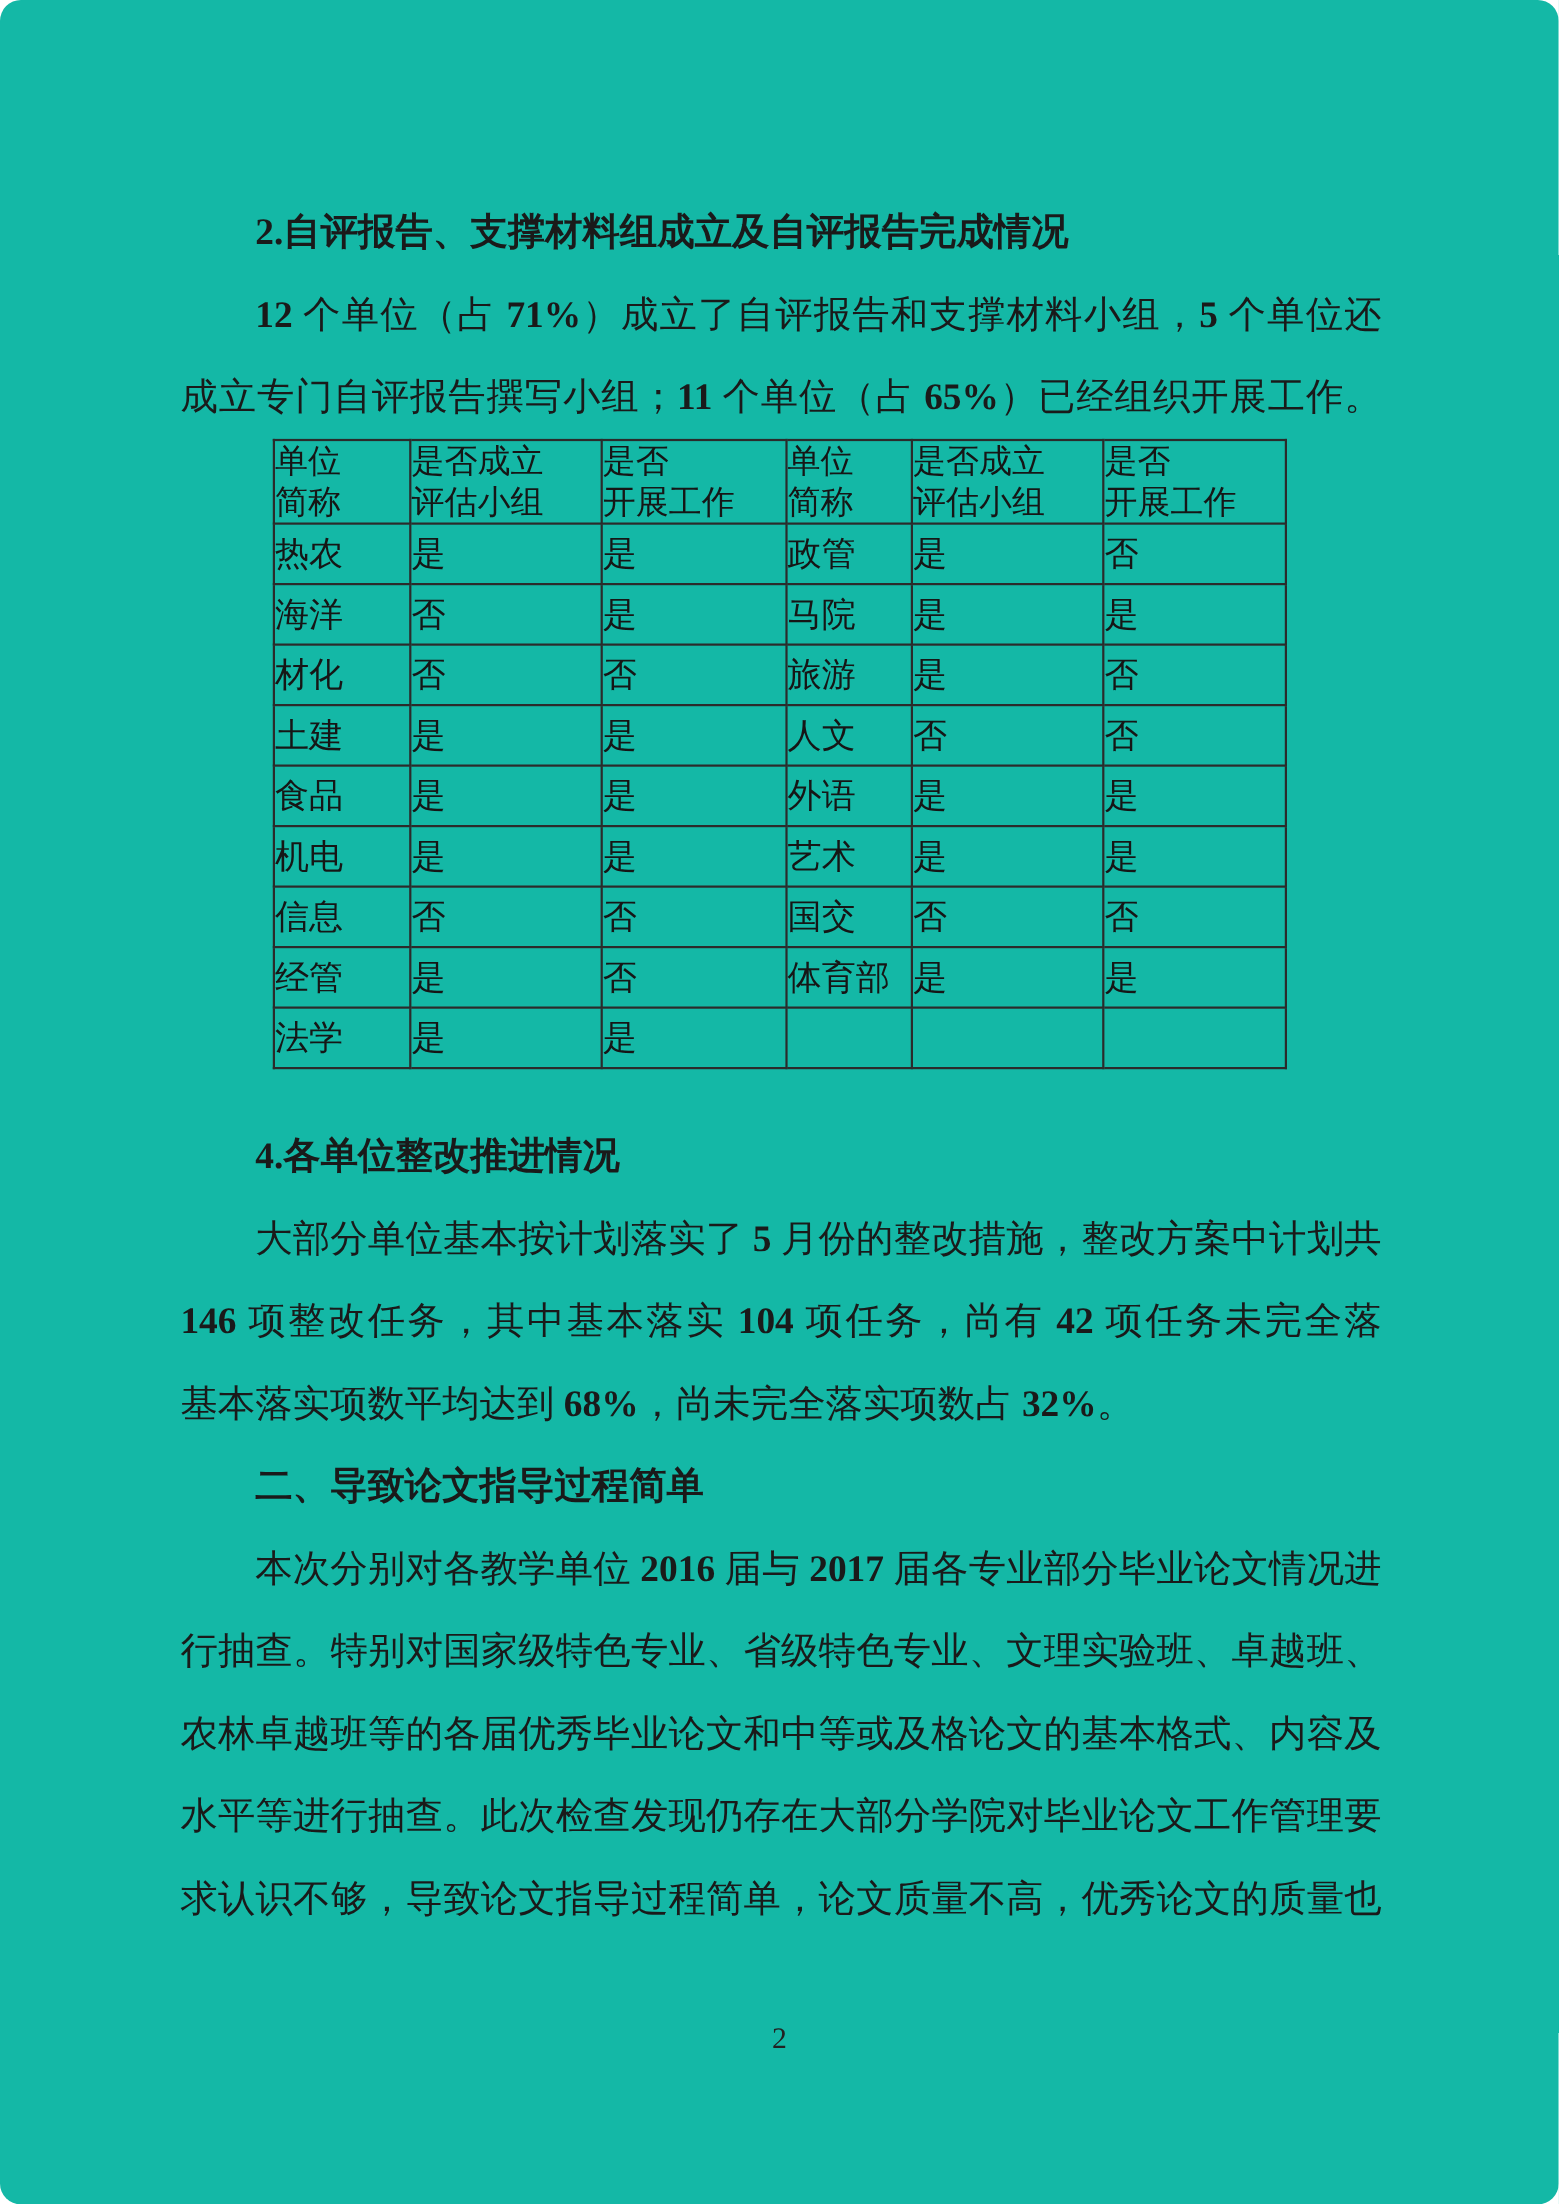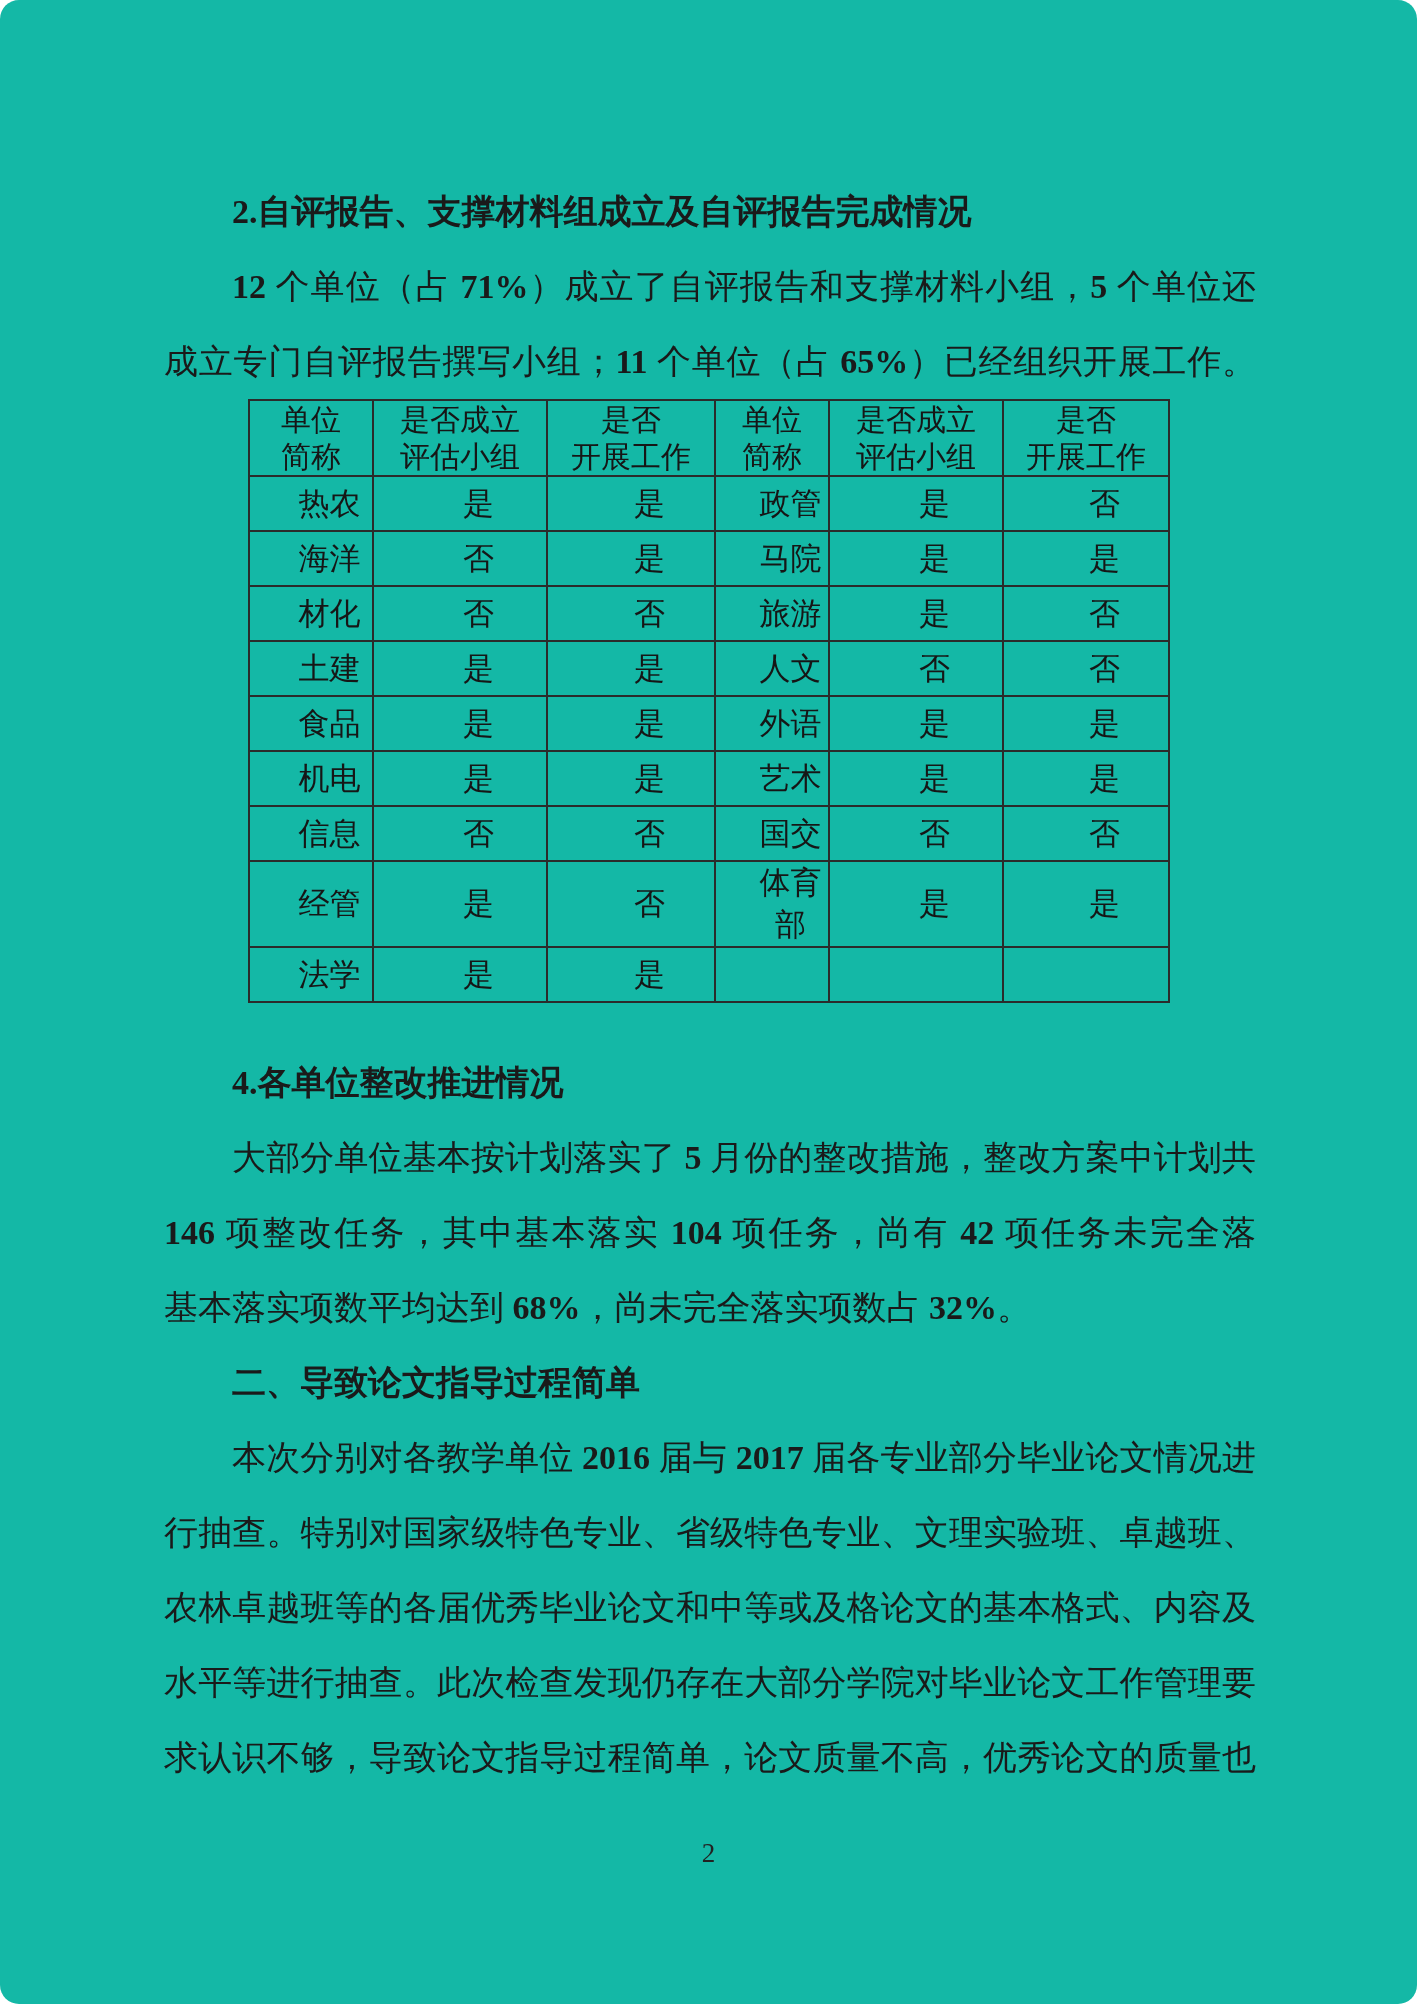--- a/index.html
+++ b/index.html
@@ -30,32 +30,32 @@
   b { font-weight:bold; }
 
   table.sumtable {
     border-collapse:collapse;
     margin-left:84px;
     table-layout:fixed;
     width:920px;
   }
   table.sumtable td {
     border:2px solid #2b2b2b;
-    text-align:center;
+    text-align:left;
     vertical-align:middle;
     font-size:31px;
     color:#161616;
   }
   table.sumtable td.th {
     height:76px;
     line-height:37px;
     white-space:pre-line;
     font-size:30px;
   }
-  table.sumtable tr.datarow td { height:55px;padding-left:37px; }
+  table.sumtable tr.datarow td { height:55px; }
 
   .after-table { margin-top:42px; }
 
   .page-number {
     position:absolute;
     left:0; right:0;
     top:1838px;
     text-align:center;
     font-size:27px;
     color:#222;

